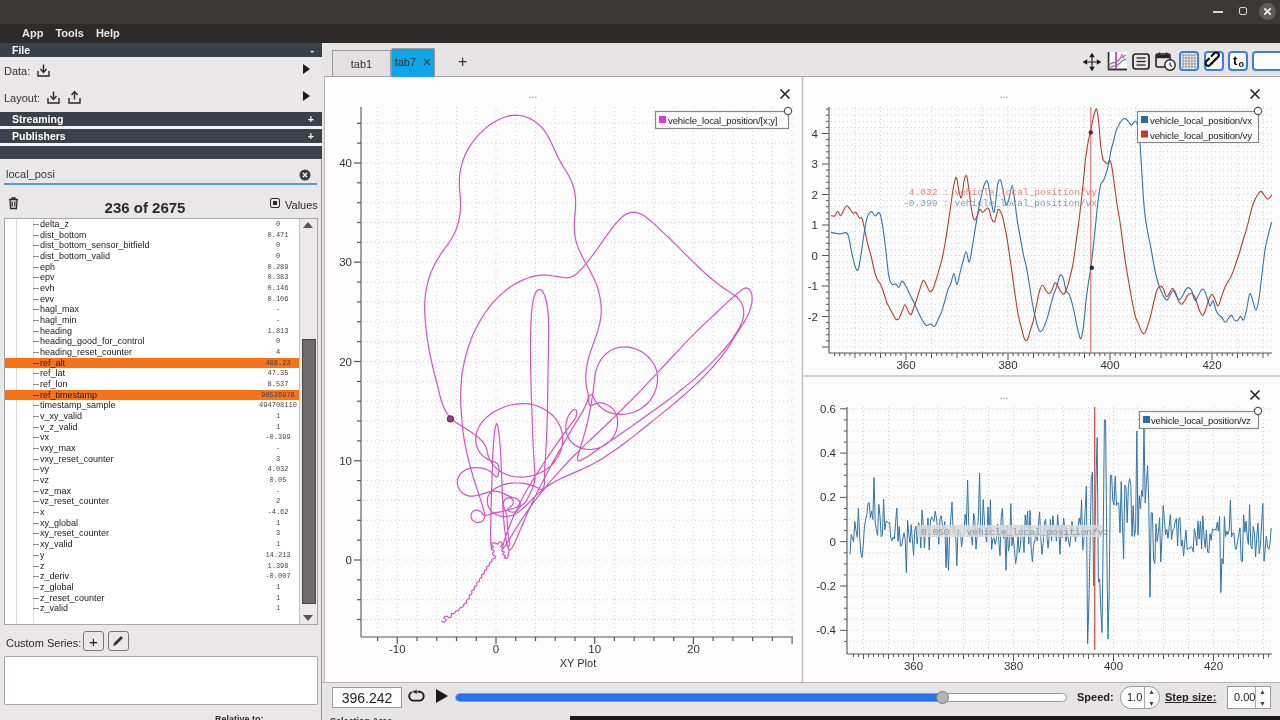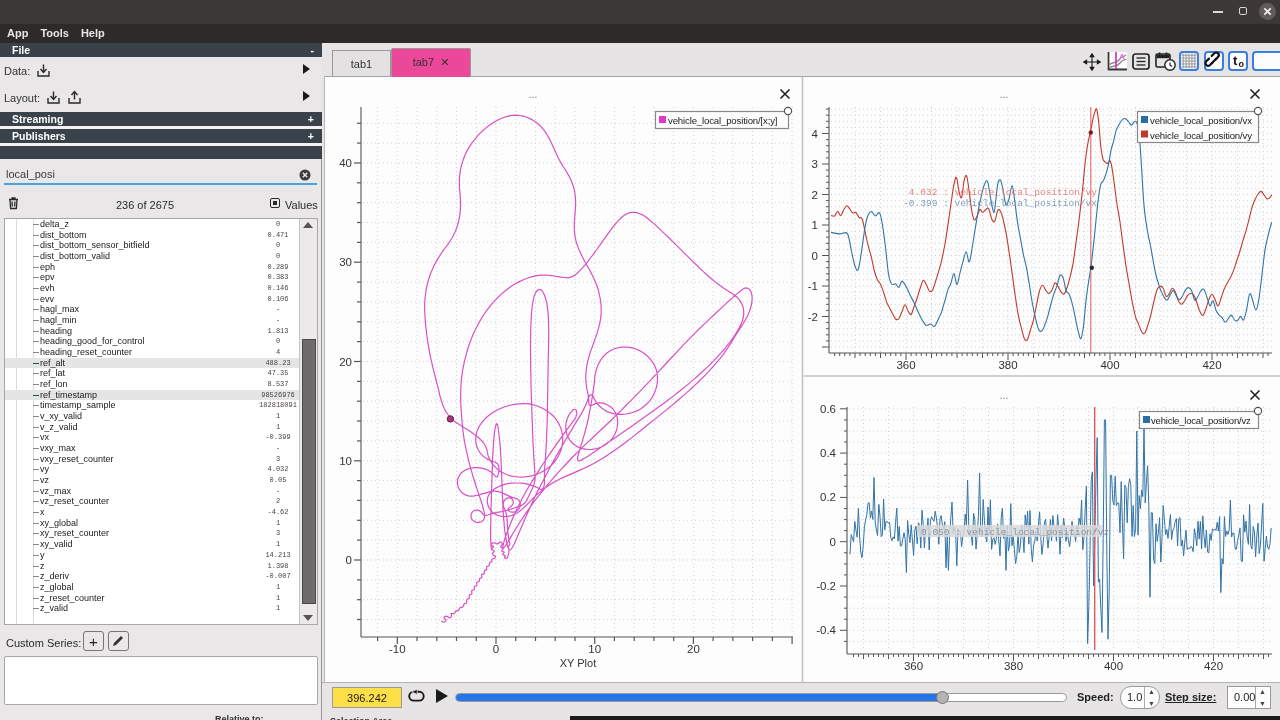--- a/index.html
+++ b/index.html
@@ -8,53 +8,53 @@
 .titlebar .title{position:absolute;left:0;right:0;top:4px;text-align:center;color:#fff;font-size:11.5px;font-weight:bold;}
 .menubar{left:0;top:24px;width:1280px;height:19px;background:#2e2a2a;color:#e8e6e6;font-size:11px;font-weight:600;}
 .menubar span{display:inline-block;margin-top:3px;}
 .sidebar{left:0;top:43px;width:322px;height:677px;background:#e9e7e7;border-right:1px solid #989696;}
 .shead{position:absolute;left:0;width:322px;height:30px;background:#39424b;color:#fff;font-size:10.5px;font-weight:bold;line-height:14px;padding-left:12px;}
 .shead .pm{position:absolute;right:8px;top:0;font-weight:bold;}
 .main{left:322px;top:43px;width:958px;height:677px;background:#e6e4e4;}
 .pane{position:absolute;left:2px;top:33px;width:956px;height:606px;background:#fdfdfd;border-top:1px solid #a5a3a3;border-left:1px solid #b8b6b6;}
 .tab{position:absolute;top:7px;height:26px;font-size:11px;color:#333;text-align:center;}
 .tab1{left:10px;width:59px;background:#e3e1e1;border:1px solid #9a9898;border-bottom:none;line-height:26px;}
-.tab7{left:69px;width:80px;background:#ec4899;border:1px solid #9a9898;border-bottom:none;top:5px;height:29px;line-height:27px;z-index:3;border-radius:2px 2px 0 0;}
+.tab7{left:69px;width:44px;background:#0ea5e9;border:1px solid #9a9898;border-bottom:none;top:5px;height:29px;line-height:27px;z-index:3;border-radius:2px 2px 0 0;}
 .plus{position:absolute;left:136px;top:10px;font-size:16px;color:#333;}
 .botbar{position:absolute;left:0px;top:639px;width:958px;height:30px;background:#e6e4e4;border-top:1px solid #b5b3b3;}
-.timebox{position:absolute;left:10px;top:4px;width:70px;height:21px;background:#fde047;border:1px solid #999;font-size:11px;text-align:center;line-height:20px;color:#222;}
+.timebox{position:absolute;left:10px;top:4px;width:70px;height:21px;background:#ffffff;border:1px solid #999;font-size:14px;text-align:center;line-height:20px;color:#222;}
 .sliderwrap{position:absolute;left:133px;top:10px;width:612px;height:9px;background:#fff;border:1px solid #999;border-radius:5px;}
 .sliderfill{position:absolute;left:0;top:0;height:7px;width:488px;background:#2574e8;border-radius:5px 0 0 5px;}
 .shandle{position:absolute;left:480px;top:-3px;width:13px;height:13px;border-radius:7px;background:#b5b3b3;border:1px solid #787676;}
 .lbl{position:absolute;font-size:11px;font-weight:bold;color:#222;top:8px;}
 .spin{position:absolute;top:3px;height:23px;background:#fff;border:1px solid #999;font-size:11px;color:#222;}
 .spin .v{position:absolute;left:6px;top:4px;}
 .spin .arrows{position:absolute;right:0;top:0;width:15px;height:100%;border-left:1px solid #aaa;}
 .spin .arrows:before{content:"\25B2";position:absolute;top:1px;left:3px;font-size:7px;color:#444;}
 .spin .arrows:after{content:"\25BC";position:absolute;bottom:1px;left:3px;font-size:7px;color:#444;}
 .tree{position:absolute;left:4px;top:175px;width:314px;height:407px;background:#fff;border:1px solid #a8a6a6;overflow:hidden;}
 .trow{position:relative;height:10.68px;font-size:9px;color:#1a1a1a;white-space:nowrap;}
-.trow.hl{background:#e5e5e5;}
+.trow.hl{background:#f97316;}
 .tname{position:absolute;left:35px;top:0px;line-height:10.7px;}
 .tval{position:absolute;left:245px;width:56px;top:0px;line-height:10.7px;text-align:center;font-family:"Liberation Mono",monospace;font-size:7px;color:#4a4242;}
 .guide{position:absolute;top:0;bottom:0;width:1px;background:#dcdada;}
 .trow:before{content:"";position:absolute;left:28px;top:5px;width:6px;height:1px;background:#8a8888;}
 .trow.hl:before{background:#2a4a5a;}
 </style></head><body>
 
 <div class="abs titlebar">
   <div class="abs" style="left:1213px;top:11px;width:10px;height:2px;background:#d8d6d6;"></div>
   <div class="abs" style="left:1239px;top:7px;width:8px;height:8px;border:1.3px solid #d8d6d6;border-radius:2px;"></div>
   <div class="abs" style="left:1259px;top:3px;width:17px;height:17px;border-radius:9px;background:#615c5a;">
     <svg width="17" height="17">
         <path d="M5.3 5.3 L11.7 11.7 M11.7 5.3 L5.3 11.7" stroke="#f4f2f2" stroke-width="1.7"></path>
       </svg>
   </div>
 </div>
-<div class="abs menubar"><span style="margin-left:7px;">App</span><span style="margin-left:12px;">Tools</span><span style="margin-left:12px;">Help</span></div>
+<div class="abs menubar"><span style="margin-left:22px;">App</span><span style="margin-left:12px;">Tools</span><span style="margin-left:12px;">Help</span></div>
 
 <div class="abs sidebar">
   <div class="shead" style="top:0px;">File<span class="pm">-</span></div>
   <div class="abs" style="left:0;top:14px;width:322px;height:55px;background:#e9e7e7;">
     <div class="abs" style="left:4px;top:8px;font-size:11px;color:#333;">Data:</div>
     <svg class="abs" style="left:36px;top:6px;" width="15" height="15" viewBox="0 0 15 15" fill="none" stroke="#2a2a2a" stroke-width="1.4">
         <path d="M2 8 L2 13 L13 13 L13 8"></path>
         <path d="M7.5 1.5 L7.5 8.5"></path>
         <path d="M4.5 6 L7.5 9.5 L10.5 6"></path>
       </svg>
@@ -81,21 +81,21 @@
   <svg class="abs" style="left:299px;top:126px;" width="12" height="12">
       <circle cx="6" cy="6" r="5.5" fill="#3a3a3a"></circle>
       <path d="M3.8 3.8 L8.2 8.2 M8.2 3.8 L3.8 8.2" stroke="#e9e7e7" stroke-width="1.5"></path>
     </svg>
   <div class="abs" style="left:4px;top:140px;width:313px;height:1.5px;background:#4aa3dd;"></div>
 
   <svg class="abs" style="left:7px;top:153px;" width="13" height="14" viewBox="0 0 13 14" fill="none" stroke="#2a2a2a" stroke-width="1.3">
       <path d="M2 3.5 L11 3.5 M5 3.5 L5 2 L8 2 L8 3.5 M3 3.5 L3.6 12.5 L9.4 12.5 L10 3.5"></path>
       <path d="M5.1 5.5 L5.3 10.5 M7.9 5.5 L7.7 10.5"></path>
     </svg>
-  <div class="abs" style="left:0px;top:156px;width:290px;text-align:center;font-size:11px;color:#2a2a2a;">236 of 2675</div>
+  <div class="abs" style="left:0px;top:156px;width:290px;text-align:center;font-size:15px;color:#2a2a2a;font-weight:bold;">236 of 2675</div>
   <div class="abs" style="left:270px;top:155px;width:10px;height:10px;border:1.4px solid #2a2a2a;border-radius:2px;">
       <div style="position:absolute;left:1.8px;top:1.8px;width:4px;height:4px;background:#2a2a2a;"></div>
     </div>
   <div class="abs" style="left:285px;top:156px;font-size:11px;color:#2a2a2a;">Values</div>
 
   <div class="tree">
     <div class="guide" style="left:11px;"></div>
     <div class="guide" style="left:28px;"></div>
     <div class="trow">
         <span class="tname">delta_z</span>
@@ -160,21 +160,21 @@
       <div class="trow">
         <span class="tname">ref_lon</span>
         <span class="tval">8.537</span>
       </div>
       <div class="trow hl">
         <span class="tname">ref_timestamp</span>
         <span class="tval">98526976</span>
       </div>
       <div class="trow">
         <span class="tname">timestamp_sample</span>
-        <span class="tval">182818091</span>
+        <span class="tval">494708110</span>
       </div>
       <div class="trow">
         <span class="tname">v_xy_valid</span>
         <span class="tval">1</span>
       </div>
       <div class="trow">
         <span class="tname">v_z_valid</span>
         <span class="tval">1</span>
       </div>
       <div class="trow">

